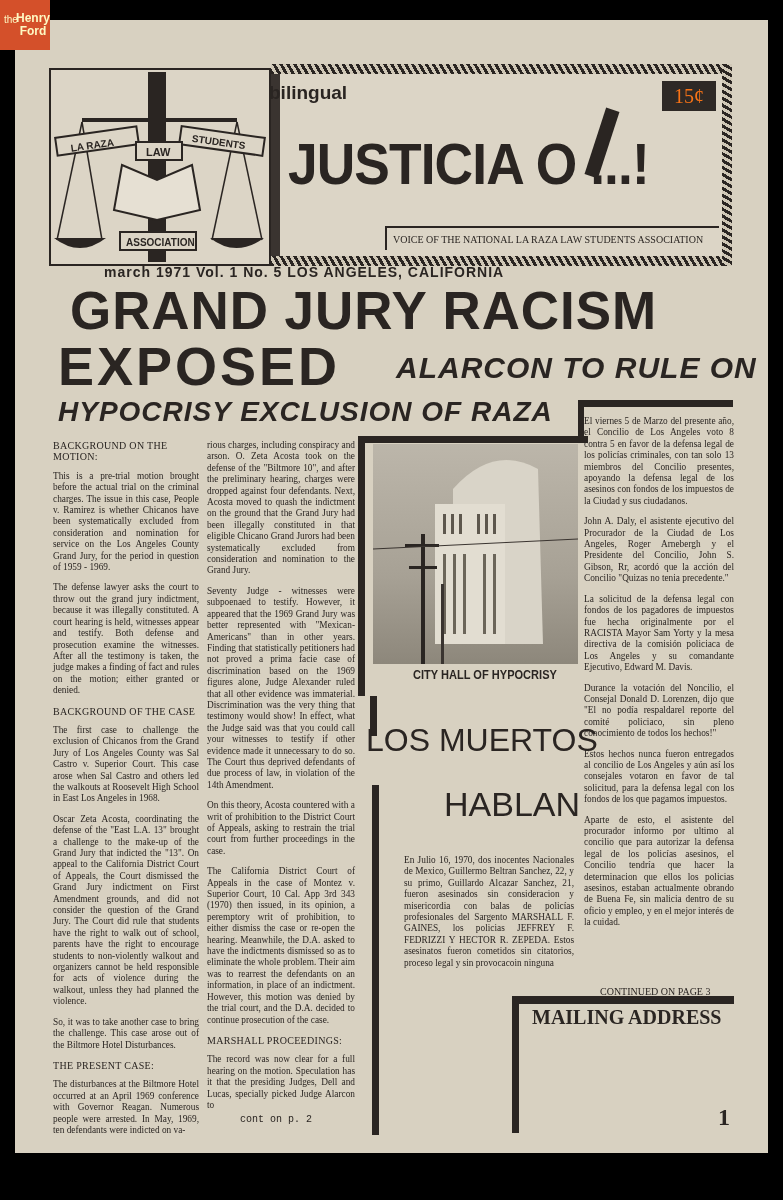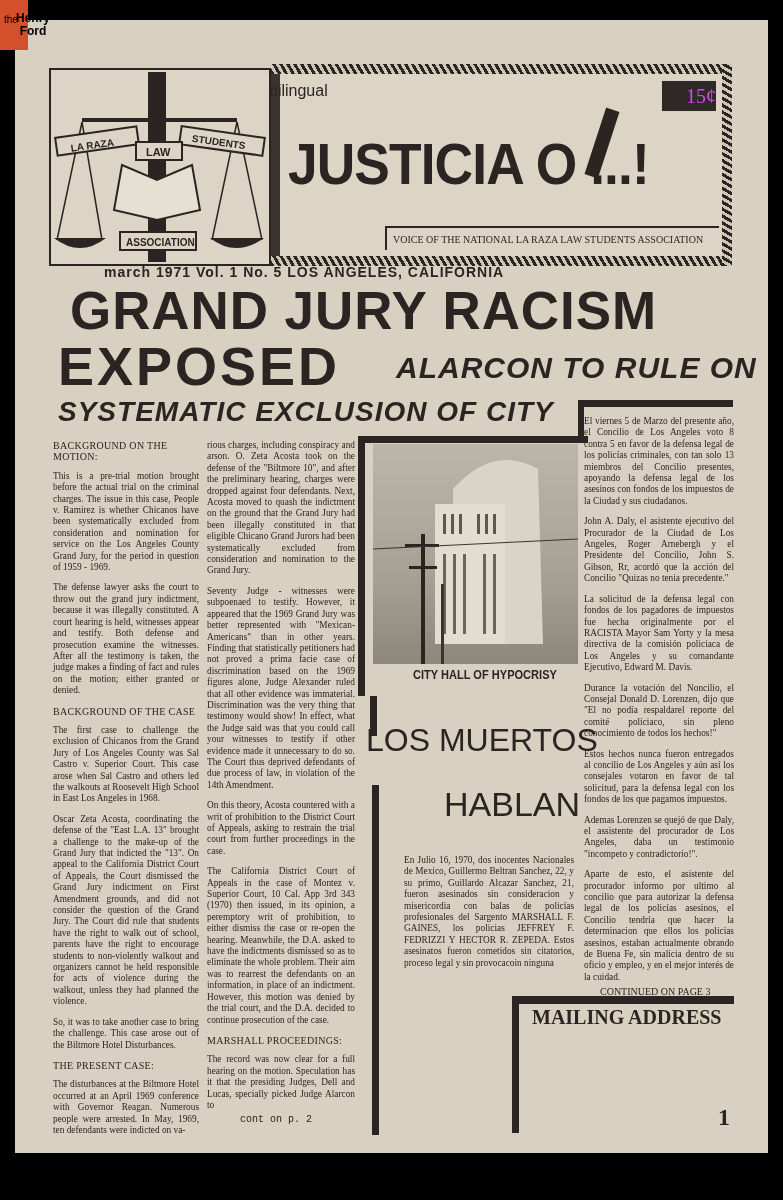--- a/index.html
+++ b/index.html
@@ -1,29 +1,29 @@
 <!DOCTYPE html>
 <html><head>
 <meta charset="utf-8">
 <style>
   html,body{margin:0;padding:0;}
   body{width:783px;height:1200px;background:#000;position:relative;overflow:hidden;font-family:"Liberation Serif",serif;color:#2a2522;}
-  .logo{position:absolute;left:0;top:0;width:28px;height:50px;background:#d4502a;color:#000000;font-family:"Liberation Sans",sans-serif;z-index:5;}
+  .logo{position:absolute;left:0;top:0;width:50px;height:50px;background:#d4502a;color:#fef9c3;font-family:"Liberation Sans",sans-serif;z-index:5;}
   .logo .the{position:absolute;left:4px;top:14px;font-size:10px;}
   .logo .henry{position:absolute;left:16px;top:12px;font-size:12px;font-weight:bold;line-height:13px;text-align:center;}
   .paper{position:absolute;left:15px;top:20px;width:753px;height:1133px;background:#d8d1c1;}
   .ab{position:absolute;}
   .masthead-emblem{left:49px;top:68px;width:222px;height:198px;border:2px solid #2a2522;box-sizing:border-box;background:#dcd5c6;}
   .masthead-title{left:271px;top:64px;width:460px;height:202px;border:9px solid #3a3430;box-sizing:border-box;background:#dcd5c6;
     background-image:none;}
   .pattern-top,.pattern-bot{position:absolute;left:271px;width:460px;height:10px;background:repeating-linear-gradient(60deg,#2a2522 0 3px,#cfc7b6 3px 6px);}
   .pattern-top{top:64px;} .pattern-bot{top:256px;}
   .pattern-right{position:absolute;left:722px;top:64px;width:10px;height:202px;background:repeating-linear-gradient(30deg,#2a2522 0 3px,#cfc7b6 3px 6px);}
-  .bilingual{left:269px;top:82px;font-family:"Liberation Sans",sans-serif;font-weight:normal;font-size:16px;text-align:center;}
-  .price{left:662px;top:81px;width:54px;height:30px;background:#2e2926;color:#d946ef;font-size:20px;text-align:right;line-height:30px;}
+  .bilingual{left:269px;top:82px;font-family:"Liberation Sans",sans-serif;font-weight:bold;font-size:19px;text-align:center;}
+  .price{left:662px;top:81px;width:54px;height:30px;background:#2e2926;color:#f97316;font-size:20px;text-align:center;line-height:30px;}
   .justicia{left:288px;top:130px;font-family:"Liberation Sans",sans-serif;font-weight:bold;font-size:58px;letter-spacing:-1px;transform:scaleX(0.92);transform-origin:left;}
   .torch{left:595px;top:108px;width:14px;height:70px;background:#2a2522;transform:rotate(18deg);}
   .voice{left:385px;top:226px;width:334px;height:24px;border-top:2px solid #2a2522;border-left:2px solid #2a2522;font-size:10px;line-height:24px;padding-left:6px;box-sizing:border-box;}
   .emblem-svg{left:52px;top:70px;}
   .dateline{left:104px;top:264px;font-family:"Liberation Sans",sans-serif;font-weight:bold;font-size:14px;letter-spacing:1px;}
   .h1a{left:70px;top:278px;font-family:"Liberation Sans",sans-serif;font-weight:bold;font-size:54px;letter-spacing:1px;transform:scaleX(0.98);transform-origin:left;line-height:64px;}
   .h1b{left:58px;top:334px;font-family:"Liberation Sans",sans-serif;font-weight:bold;font-size:54px;letter-spacing:3px;line-height:64px;}
   .h2a{left:396px;top:351px;font-family:"Liberation Sans",sans-serif;font-weight:bold;font-style:italic;font-size:30px;letter-spacing:1px;}
   .h2b{left:58px;top:396px;font-family:"Liberation Sans",sans-serif;font-weight:bold;font-style:italic;font-size:28px;letter-spacing:1px;}
   .col{position:absolute;font-size:9.3px;line-height:11.4px;text-align:justify;}
@@ -81,21 +81,21 @@
 <div class="ab bilingual">bilingual</div>
 <div class="ab price">15¢</div>
 <div class="ab justicia">JUSTICIA O ...!</div>
 <div class="ab torch"></div>
 <div class="ab voice">VOICE OF THE NATIONAL LA RAZA LAW STUDENTS ASSOCIATION</div>
 
 <div class="ab dateline">march 1971 Vol. 1 No. 5  LOS ANGELES, CALIFORNIA</div>
 <div class="ab h1a">GRAND JURY RACISM</div>
 <div class="ab h1b">EXPOSED</div>
 <div class="ab h2a">ALARCON TO RULE ON</div>
-<div class="ab h2b">SYSTEMATIC EXCLUSION  OF CITY</div>
+<div class="ab h2b">HYPOCRISY EXCLUSION  OF RAZA</div>
 
 <div class="col c1">
   <p class="hd">BACKGROUND ON THE MOTION:</p>
   <p>This is a pre-trial motion brought before the actual trial on the criminal charges. The issue in this case, People v. Ramirez is whether Chicanos have been systematically excluded from consideration and nomination for service on the Los Angeles County Grand Jury, for the period in question of 1959 - 1969.</p>
   <p>The defense lawyer asks the court to throw out the grand jury indictment, because it was illegally constituted. A court hearing is held, witnesses appear and testify. Both defense and prosecution examine the witnesses. After all the testimony is taken, the judge makes a finding of fact and rules on the motion; either granted or denied.</p>
   <p class="hd">BACKGROUND OF THE CASE</p>
   <p>The first case to challenge the exclusion of Chicanos from the Grand Jury of Los Angeles County was Sal Castro v. Superior Court. This case arose when Sal Castro and others led the walkouts at Roosevelt High School in East Los Angeles in 1968.</p>
   <p>Oscar Zeta Acosta, coordinating the defense of the "East L.A. 13" brought a challenge to the make-up of the Grand Jury that indicted the "13". On appeal to the California District Court of Appeals, the Court dismissed the Grand Jury indictment on First Amendment grounds, and did not consider the question of the Grand Jury. The Court did rule that students have the right to walk out of school, parents have the right to encourage students to non-violently walkout and organizers cannot be held responsible for acts of violence during the walkout, unless they had planned the violence.</p>
   <p>So, it was to take another case to bring the challenge. This case arose out of the Biltmore Hotel Disturbances.</p>
   <p class="hd">THE PRESENT CASE:</p>
@@ -143,21 +143,20 @@
   </svg>
 </div>
 <div class="ab caption">CITY HALL OF HYPOCRISY</div>
 
 <div class="col c4">
   <p>El viernes 5 de Marzo del presente año, el Concilio de Los Angeles voto 8 contra 5 en favor de la defensa legal de los policías criminales, con tan solo 13 miembros del Concilio presentes, apoyando la defensa legal de los asesinos con fondos de los impuestos de la Ciudad y sus ciudadanos.</p>
   <p>John A. Daly, el asistente ejecutivo del Procurador de la Ciudad de Los Angeles, Roger Arnebergh y el Presidente del Concilio, John S. Gibson, Rr, acordó que la acción del Concilio "Quizas no tenia precedente."</p>
   <p>La solicitud de la defensa legal con fondos de los pagadores de impuestos fue hecha originalmente por el RACISTA Mayor Sam Yorty y la mesa directiva de la comisión policiaca de Los Angeles y su comandante Ejecutivo, Edward M. Davis.</p>
   <p>Durance la votación del Noncilio, el Consejal Donald D. Lorenzen, dijo que "El no podía respaldarel reporte del comité policiaco, sin pleno conocimiento de todos los hechos!"</p>
   <p>Estos hechos nunca fueron entregados al concilio de Los Angeles y aún así los consejales votaron en favor de tal solicitud, para la defensa legal con los fondos de los que pagamos impuestos.</p>
-  <p>Ademas Lorenzen se quejó de que Daly, el assistente del procurador de Los Angeles, daba un testimonio "incompeto y contradictorio!".</p>
   <p>Aparte de esto, el asistente del procurador informo por ultimo al concilio que para autorizar la defensa legal de los policías asesinos, el Concilio tendría que hacer la determinacion que ellos los policias asesinos, estaban actualmente obrando de Buena Fe, sin malicia dentro de su oficio y empleo, y en el mejor interés de la cuidad.</p>
 </div>
 <div class="ab cont3">CONTINUED ON PAGE 3</div>
 
 <div class="bar" style="left:370px;top:696px;width:7px;height:40px;"></div>
 <div class="ab muertos">LOS MUERTOS</div>
 <div class="bar" style="left:372px;top:785px;width:7px;height:350px;"></div>
 <div class="ab hablan">HABLAN</div>
 <div class="col c3">
   <p>En Julio 16, 1970, dos inocentes Nacionales de Mexico, Guillermo Beltran Sanchez, 22, y su primo, Guillardo Alcazar Sanchez, 21, fueron asesinados sin consideracion y misericordia con balas de policías profesionales del Sargento MARSHALL F. GAINES, los policias JEFFREY F. FEDRIZZI Y HECTOR R. ZEPEDA. Estos asesinatos fueron cometidos sin citatorios, proceso legal y sin provocacoin ninguna</p>

